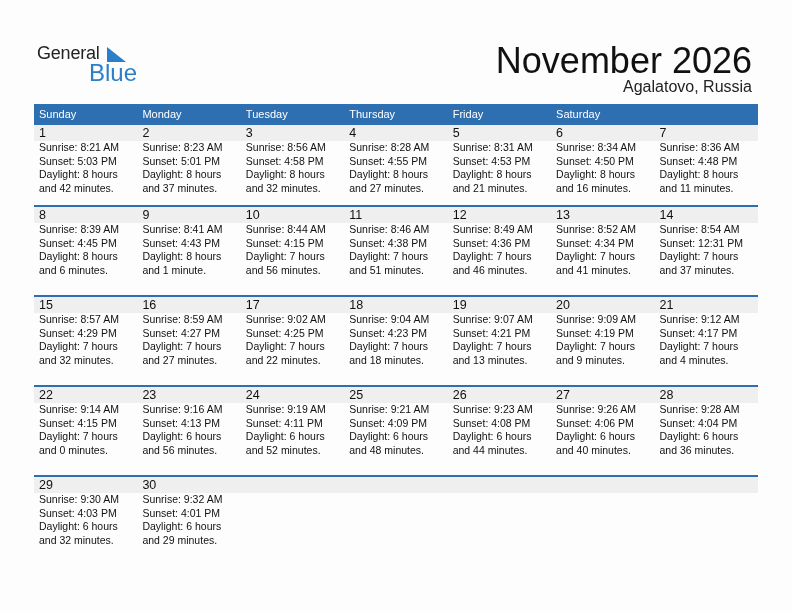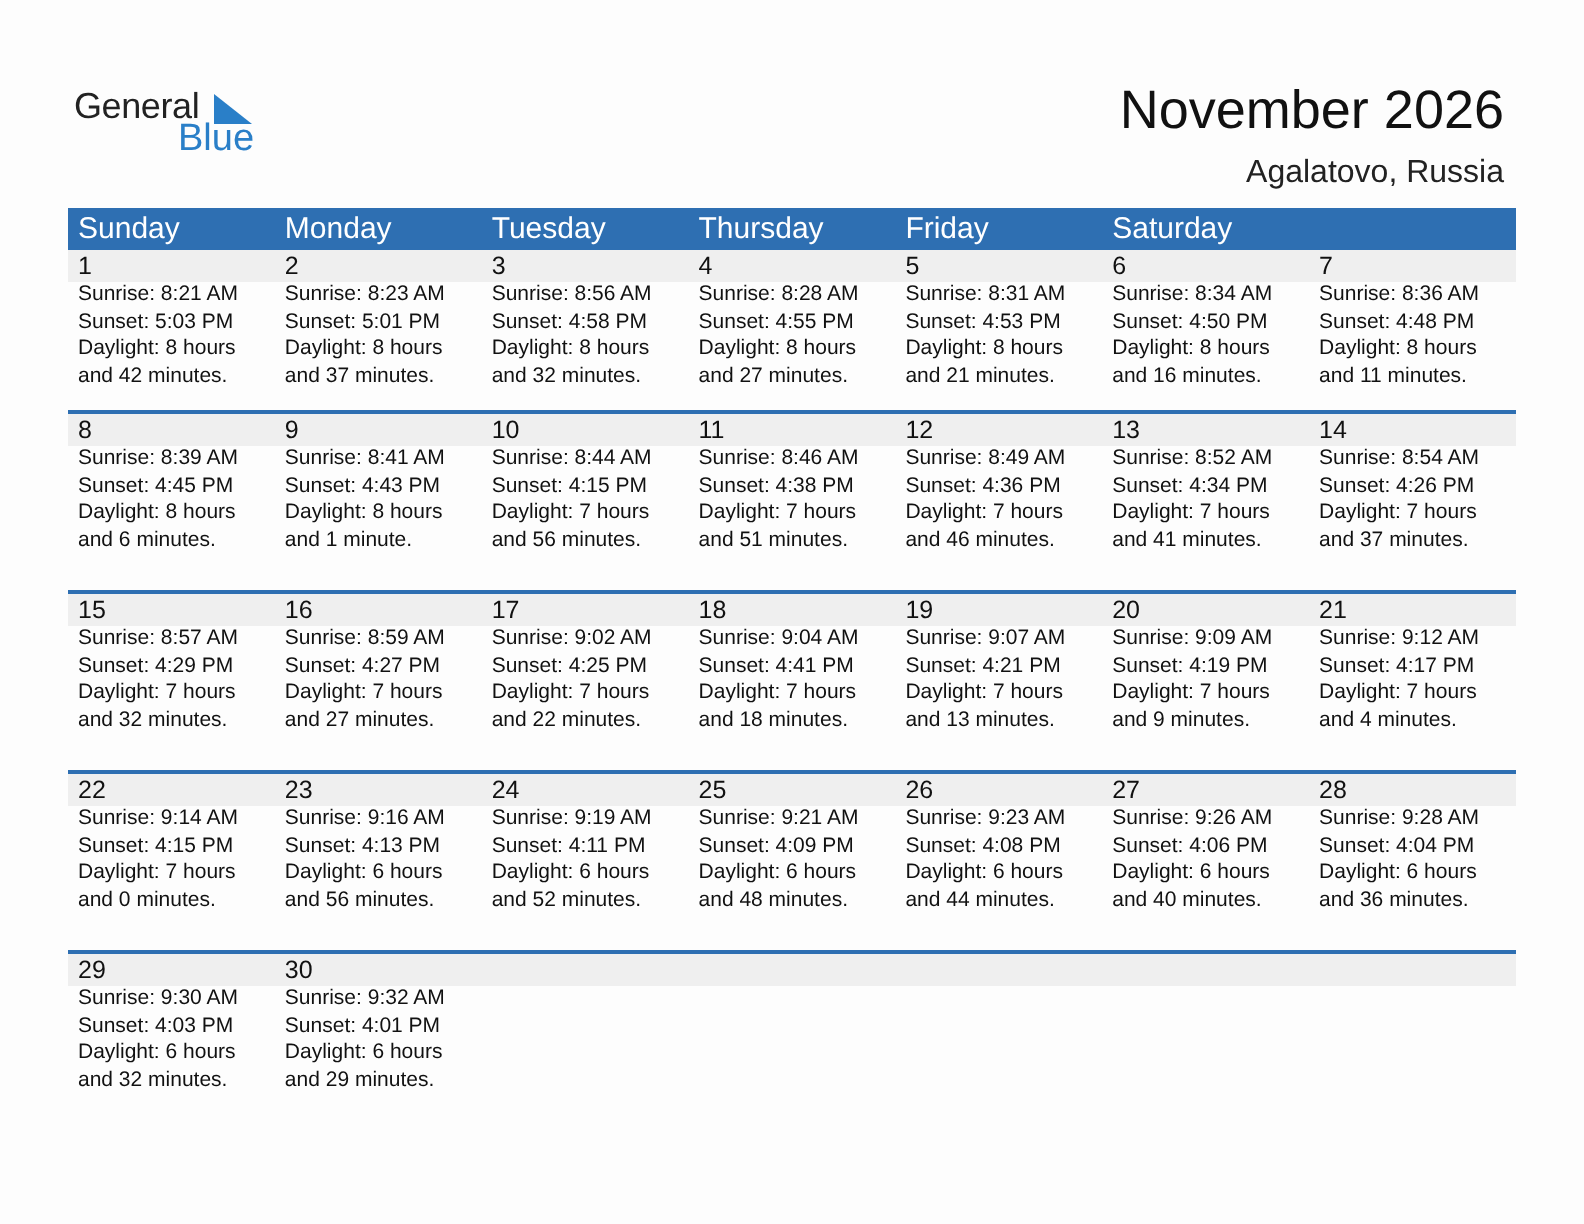--- a/index.html
+++ b/index.html
@@ -1,25 +1,25 @@
 <!DOCTYPE html>
 <html><head>
   <meta charset="utf-8">
   <style>
     html, body { margin: 0; padding: 0; background: #fdfdfd; }
     body { width: 792px; height: 612px; position: relative; font-family: "Liberation Sans", sans-serif; color: #111; overflow: hidden; }
     .logo { position: absolute; left: 37px; top: 43px; width: 100px; height: 40px; }
     .logo .general { position: absolute; left: 0; top: 0; font-size: 18px; color: #222; letter-spacing: -0.2px; }
-    .logo .blue { position: absolute; left: 52px; top: 16px; font-size: 19px; color: #2a7fc8; }
+    .logo .blue { position: absolute; left: 52px; top: 16px; font-size: 24px; color: #2a7fc8; }
     .logo .tri { position: absolute; left: 70px; top: 4px; width: 0; height: 0; border-left: 19px solid #2a7fc8; border-top: 15px solid transparent; }
-    .title { position: absolute; right: 40px; top: 40px; font-size: 27px; color: #111; }
+    .title { position: absolute; right: 40px; top: 40px; font-size: 36px; color: #111; }
     .subtitle { position: absolute; right: 40px; top: 78px; font-size: 16px; color: #222; text-align: center; }
     .cal { position: absolute; left: 34px; top: 104px; width: 724px; }
     .head { display: flex; background: #2e6fb2; height: 21px; }
-    .head div { width: 103.43px; color: #fff; font-size: 15px; line-height: 21px; padding-left: 5px; box-sizing: border-box; }
+    .head div { width: 103.43px; color: #fff; font-size: 11px; line-height: 21px; padding-left: 5px; box-sizing: border-box; }
     .week { border-top: 2px solid #2e6fb2; height: 88px; position: relative; }
     .week.first { border-top: none; height: 80px; }
     .week .band { position: absolute; left: 0; right: 0; top: 0; height: 16px; background: #efefef; }
     .week .cells { position: relative; display: flex; }
     .cell { width: 103.43px; padding-left: 5px; box-sizing: border-box; }
     .cell .num { font-size: 12.5px; line-height: 16px; height: 16px; color: #111; }
     .cell .line { font-size: 10.5px; line-height: 13.5px; color: #111; white-space: nowrap; }
   </style>
 </head>
 <body>
@@ -138,21 +138,21 @@
           <div class="cell">
             <div class="num">13</div>
             <div class="line">Sunrise: 8:52 AM</div>
             <div class="line">Sunset: 4:34 PM</div>
             <div class="line">Daylight: 7 hours</div>
             <div class="line">and 41 minutes.</div>
           </div>
           <div class="cell">
             <div class="num">14</div>
             <div class="line">Sunrise: 8:54 AM</div>
-            <div class="line">Sunset: 4:26 PM</div>
+            <div class="line">Sunset: 12:31 PM</div>
             <div class="line">Daylight: 7 hours</div>
             <div class="line">and 37 minutes.</div>
           </div>
         </div>
       </div>
       <div class="week">
         <div class="band"></div>
         <div class="cells">
           <div class="cell">
             <div class="num">15</div>
@@ -171,21 +171,21 @@
           <div class="cell">
             <div class="num">17</div>
             <div class="line">Sunrise: 9:02 AM</div>
             <div class="line">Sunset: 4:25 PM</div>
             <div class="line">Daylight: 7 hours</div>
             <div class="line">and 22 minutes.</div>
           </div>
           <div class="cell">
             <div class="num">18</div>
             <div class="line">Sunrise: 9:04 AM</div>
-            <div class="line">Sunset: 4:41 PM</div>
+            <div class="line">Sunset: 4:23 PM</div>
             <div class="line">Daylight: 7 hours</div>
             <div class="line">and 18 minutes.</div>
           </div>
           <div class="cell">
             <div class="num">19</div>
             <div class="line">Sunrise: 9:07 AM</div>
             <div class="line">Sunset: 4:21 PM</div>
             <div class="line">Daylight: 7 hours</div>
             <div class="line">and 13 minutes.</div>
           </div>

